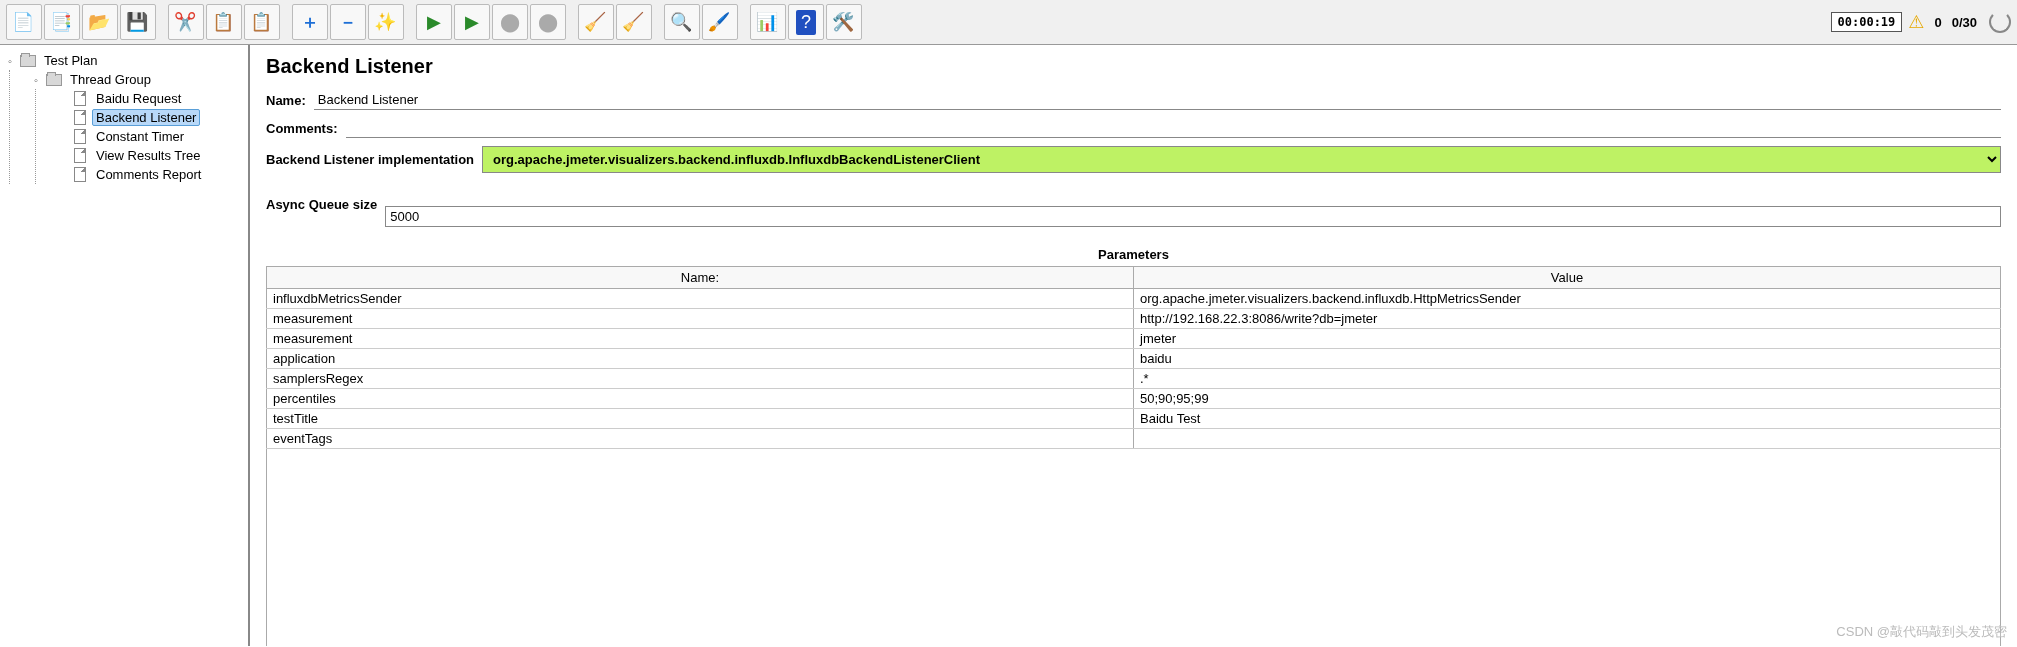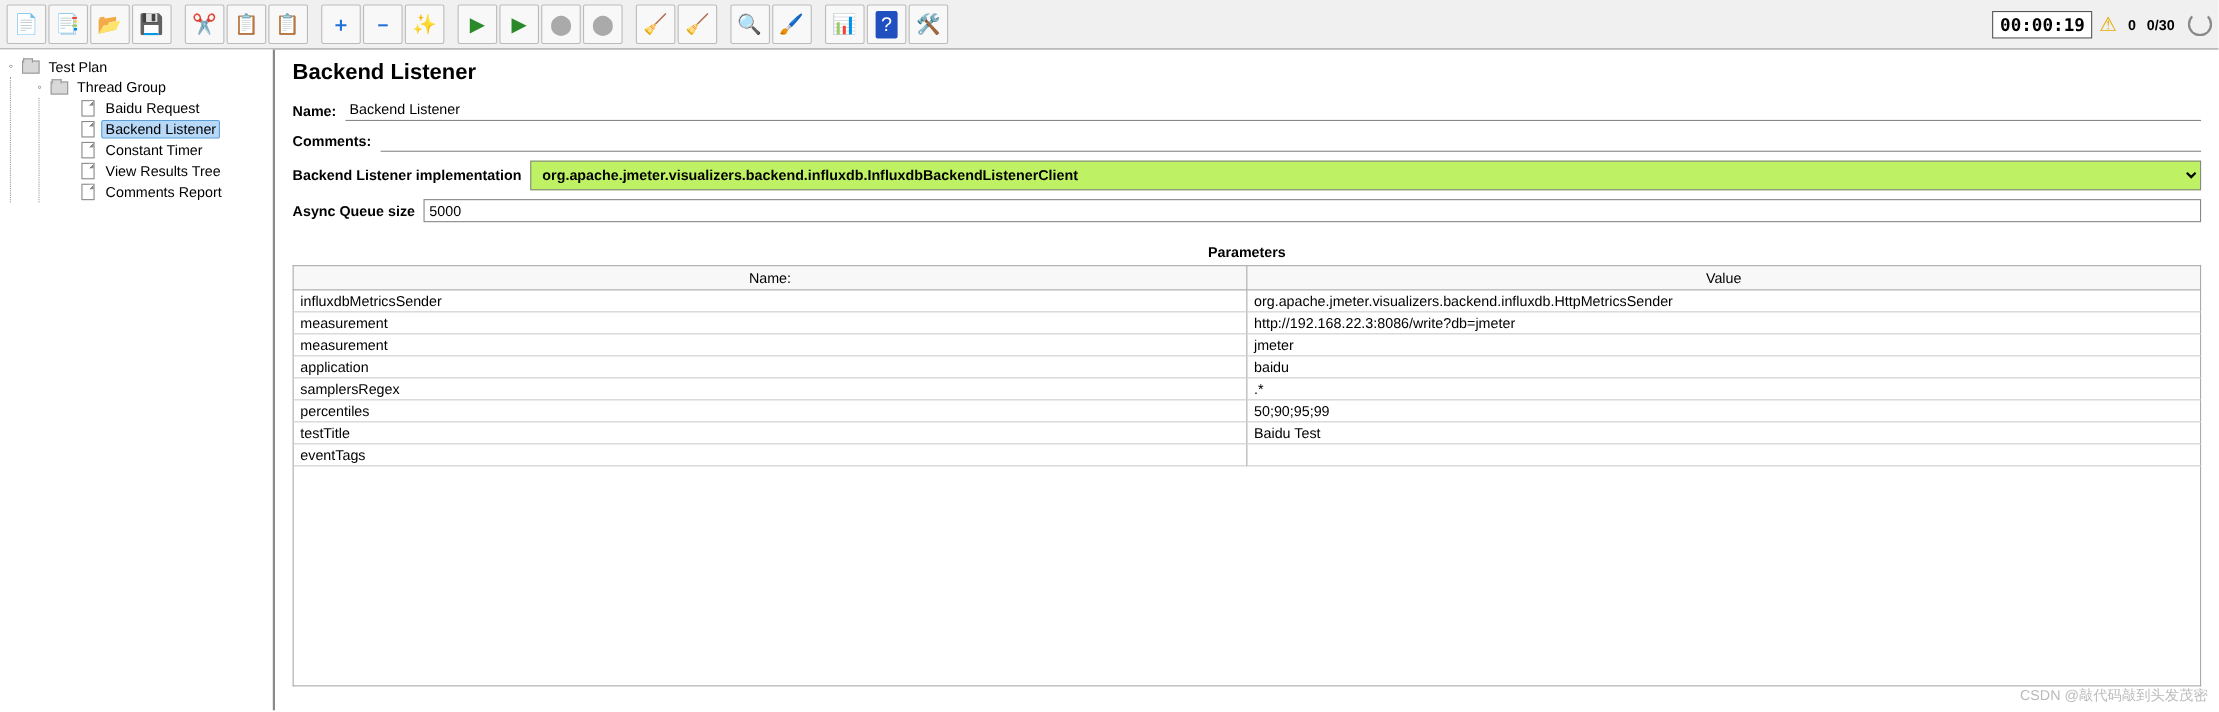--- a/index.html
+++ b/index.html
@@ -12,21 +12,21 @@
   }
   .toolbar-btn {
     width: 36px; height: 36px; border: 1px solid #bbb; background: #f8f8f8;
     display: inline-flex; align-items: center; justify-content: center;
     border-radius: 2px; cursor: pointer; font-size: 18px;
   }
   .toolbar-sep { width: 8px; }
   .toolbar-spacer { flex: 1; }
   .timer-box {
     border: 1px solid #555; padding: 2px 6px; font-family: monospace;
-    background: #fff; font-size: 16px; font-weight: bold;
+    background: #fff; font-size: 12px; font-weight: bold;
   }
   .warn-icon { color: #e6a800; font-size: 18px; margin: 0 4px; }
   .thread-count { font-weight: bold; margin: 0 4px; }
   .spinner { width: 22px; height: 22px; border: 2px solid #888; border-radius: 50%; margin-left: 6px; border-top-color: transparent; }
   
   .main-area { display: flex; height: calc(100vh - 46px); }
   
   .tree-panel {
     width: 250px; border-right: 2px solid #888; padding: 6px 4px;
     background: #fff; overflow: auto;
@@ -48,21 +48,21 @@
   .form-row { display: flex; align-items: center; margin-bottom: 8px; gap: 8px; }
   .form-label { font-weight: bold; white-space: nowrap; }
   .form-input {
     flex: 1; border: none; border-bottom: 1px solid #888;
     padding: 2px 4px; font-size: 13px; background: transparent;
   }
   .form-select {
     flex: 1; border: 1px solid #888; padding: 4px 6px; font-size: 13px;
     background: #bef264; font-weight: bold;
   }
-  .form-input.boxed { border: 1px solid #888; border-bottom: 1px solid #888; }
+  .form-input.boxed { border: 1px solid #888; border-bottom: 1px solid #888; margin-top: 25px; }
   
   .params-section { margin-top: 20px; }
   .params-title { text-align: center; font-weight: bold; margin-bottom: 4px; }
   .params-table {
     width: 100%; border-collapse: collapse; border: 1px solid #aaa;
   }
   .params-table th {
     font-weight: normal; padding: 3px 6px; background: #f8f8f8;
     border: 1px solid #aaa; text-align: center;
   }

